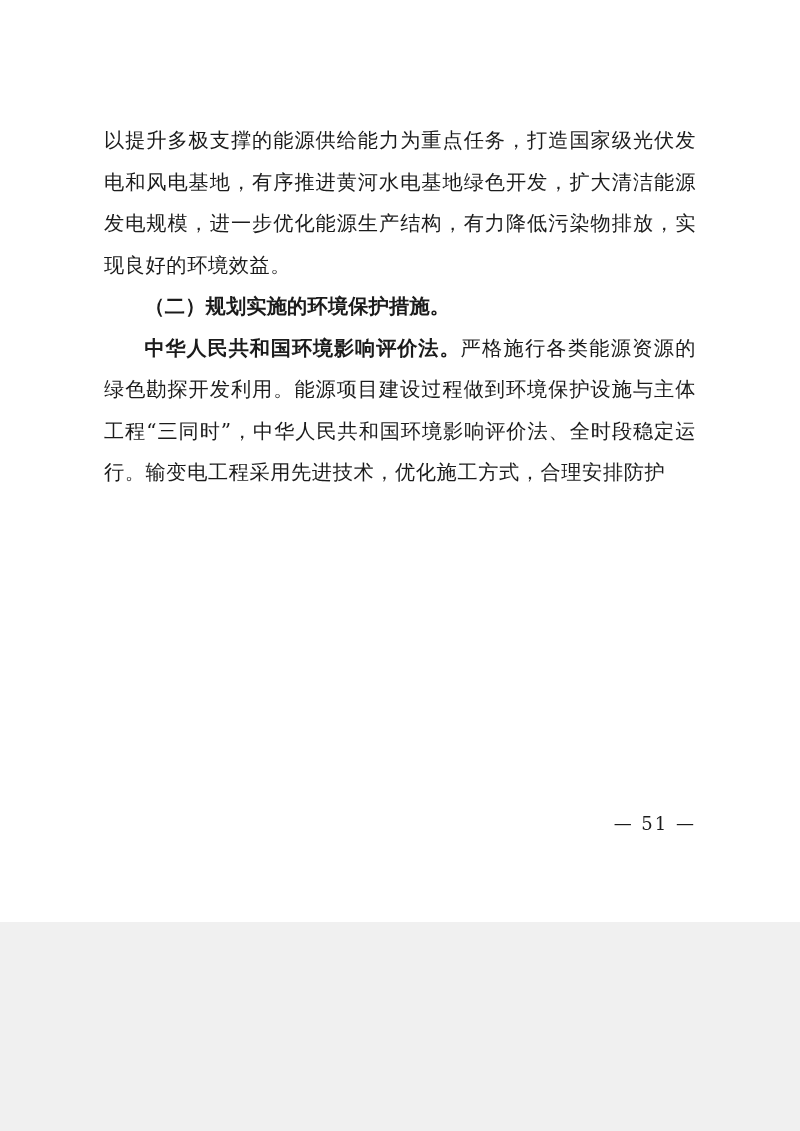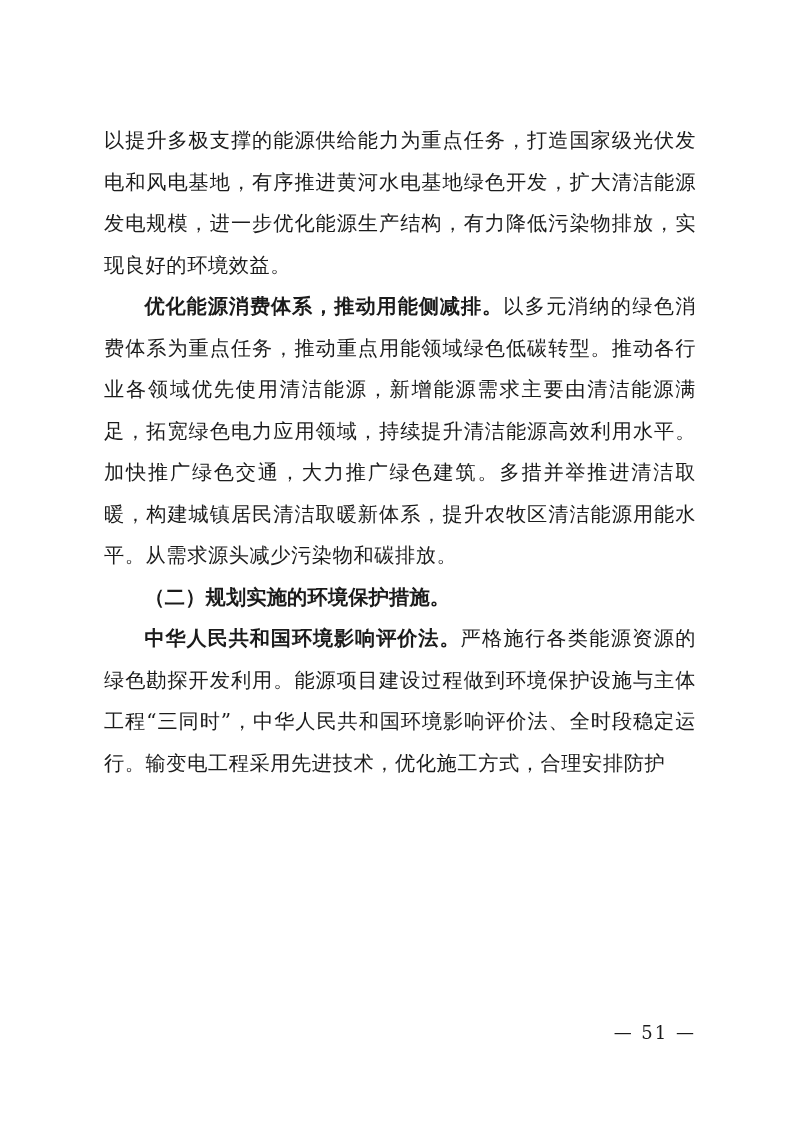--- a/index.html
+++ b/index.html
@@ -3,21 +3,21 @@
 <meta charset="utf-8">
 <style>
   html, body {
     margin: 0;
     padding: 0;
     background: #f0f0f0;
   }
   .page {
     position: relative;
     width: 800px;
-    height: 1131px;
+    height: 922px;
     background: #ffffff;
     margin: 0 auto;
     overflow: hidden;
     font-family: "DejaVu Serif", "Liberation Serif", serif;
     color: #1b1b1b;
   }
   .content {
     position: absolute;
     left: 104px;
     top: 120px;
@@ -52,21 +52,20 @@
 </style>
 </head>
 <body>
 
 <div class="page">
 
   <div class="content">
 
     <p class="para"><span>以提升多极支撑的能源供给能力为重点任务，打造国家级光伏发电和风电基地，有序推进黄河水电基地绿色开发，扩大清洁能源发电规模，进一步优化能源生产结构，有力降低污染物排放，实现良好的环境效益。</span></p>
 
-    <p class="para indent"><span class="bold">优化能源消费体系，推动用能侧减排。</span><span>以多元消纳的绿色消费体系为重点任务，推动重点用能领域绿色低碳转型。推动各行业各领域优先使用清洁能源，新增能源需求主要由清洁能源满足，拓宽绿色电力应用领域，持续提升清洁能源高效利用水平。加快推广绿色交通，大力推广绿色建筑。多措并举推进清洁取暖，构建城镇居民清洁取暖新体系，提升农牧区清洁能源用能水平。从需求源头减少污染物和碳排放。</span></p>
 
     <p class="para indent"><span class="bold">（二）规划实施的环境保护措施。</span></p>
 
 
     <p class="para indent"><span class="bold">中华人民共和国环境影响评价法。</span><span>严格施行各类能源资源的绿色勘探开发利用。能源项目建设过程做到环境保护设施与主体工程“三同时”，中华人民共和国环境影响评价法、全时段稳定运行。输变电工程采用先进技术，优化施工方式，合理安排防护</span></p>
 
   </div>
 
   <div class="footer">— 51 —</div>
 

